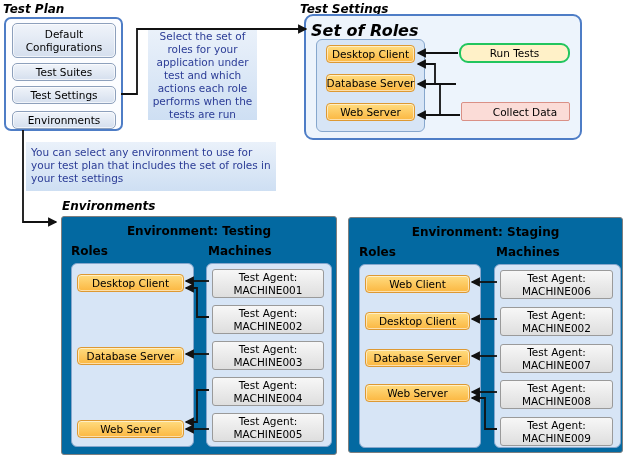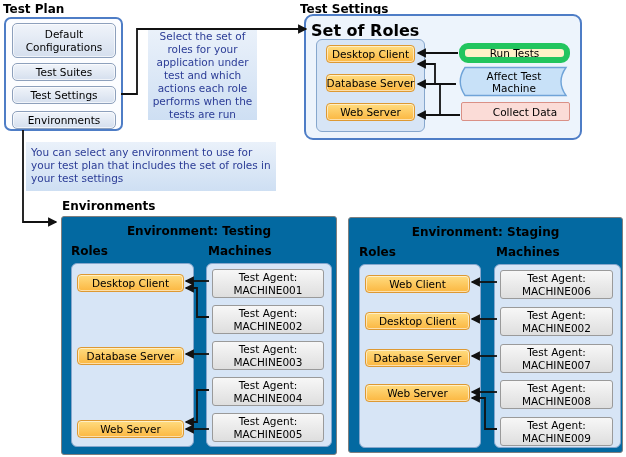--- a/index.html
+++ b/index.html
@@ -1,33 +1,33 @@
 <!DOCTYPE html>
 <html><head>
 <meta charset="utf-8">
 <style>
   html,body{margin:0;padding:0;background:#fff;}
   .canvas{position:relative;width:626px;height:457px;background:#fff;
     font-family:"DejaVu Sans","Liberation Sans",sans-serif;color:#000;overflow:hidden;}
-  .h{position:absolute;font-weight:bold;font-size:12px;white-space:nowrap;}
+  .h{position:absolute;font-weight:bold;font-size:12px;white-space:nowrap;font-style:italic;}
   .box-plan{position:absolute;left:4px;top:17px;width:119px;height:114px;
     border:2px solid #4E7DC6;border-radius:7px;background:#FCFDFF;box-sizing:border-box;}
   .plan-btn{position:absolute;left:6px;width:104px;box-sizing:border-box;
     background:linear-gradient(#F0F4FA,#D5DFEE);border:1px solid #8DA0BC;border-radius:5px;
     box-shadow:inset 0 0 0 1px rgba(255,255,255,.65);
     display:flex;align-items:center;justify-content:center;text-align:center;
     font-size:10.5px;line-height:12.5px;}
   .box-ts{position:absolute;left:304px;top:14px;width:278px;height:126px;box-sizing:border-box;
     border:2px solid #4E7DC6;border-radius:9px;background:#EDF4FC;}
   .container{position:absolute;background:#D7E5F6;border:1px solid #86A7CD;border-radius:6px;box-sizing:border-box;}
   .chip{position:absolute;display:flex;align-items:center;justify-content:center;box-sizing:border-box;
     font-size:10.5px;background:linear-gradient(#FFDC80,#FBB741);border:1px solid #DD9933;
     border-radius:4px;box-shadow:inset 0 0 0 1px rgba(255,255,255,.55);white-space:nowrap;}
   .action-run{position:absolute;left:459px;top:43px;width:111px;height:20px;box-sizing:border-box;
-    background:#FFF1C8;border:6px solid #22c55e;border-radius:9px;
+    background:#FFF1C8;border:2px solid #22c55e;border-radius:9px;
     display:flex;align-items:center;justify-content:center;font-size:10.5px;}
   .action-collect{position:absolute;left:461px;top:102px;width:109px;height:19px;box-sizing:border-box;
     background:#FBDCD7;border:1px solid #DA9086;border-radius:2px;
     display:flex;align-items:center;justify-content:center;font-size:10.5px;padding-left:19px;}
   .action-affect{position:absolute;left:454px;top:66px;width:120px;height:31px;}
   .action-affect .txt{position:absolute;inset:0;display:flex;align-items:center;justify-content:center;
     text-align:center;font-size:10.5px;line-height:12px;padding:0 16px;}
   .note{position:absolute;background:linear-gradient(#EAF1FA,#CEDFF3);color:#2B3C96;
     font-size:10.5px;line-height:13px;box-sizing:border-box;}
   .note1{left:148px;top:30px;width:109px;height:90px;display:flex;align-items:center;
@@ -62,26 +62,20 @@
 
   <div class="box-ts"></div>
   <div class="h" style="left:311px;top:21px;font-size:16px">Set of Roles</div>
 
   <div class="container" style="left:316px;top:39px;width:109px;height:93px"></div>
   <div class="chip" style="left:326px;top:45px;width:89px;height:18px">Desktop Client</div>
   <div class="chip" style="left:326px;top:74px;width:89px;height:18px">Database Server</div>
   <div class="chip" style="left:326px;top:103px;width:89px;height:18px">Web Server</div>
 
   <div class="action-run">Run Tests</div>
-  <div class="action-affect">
-    <svg width="120" height="31" viewBox="0 0 120 31">
-      <path d="M 11,1.5 L 112,1.5 Q 102,15.5 112,29.5 L 11,29.5 Q 1.5,15.5 11,1.5 Z" fill="#C8E1F8" stroke="#6FA3D8" stroke-width="1.4"></path>
-    </svg>
-    <div class="txt">Affect Test Machine</div>
-  </div>
   <div class="action-collect">Collect Data</div>
 
   <div class="note note2">You can select any environment to use for your test plan that includes the set of roles in your test settings</div>
 
   <div class="env-box" style="left:61px;top:216px;width:276px;height:239px">
     <div class="env-title">Environment: Testing</div>
     <div class="sub-label" style="left:9px;top:27px">Roles</div>
     <div class="sub-label" style="left:146px;top:27px">Machines</div>
 
     <div class="container" style="left:9px;top:46px;width:123px;height:184px">

